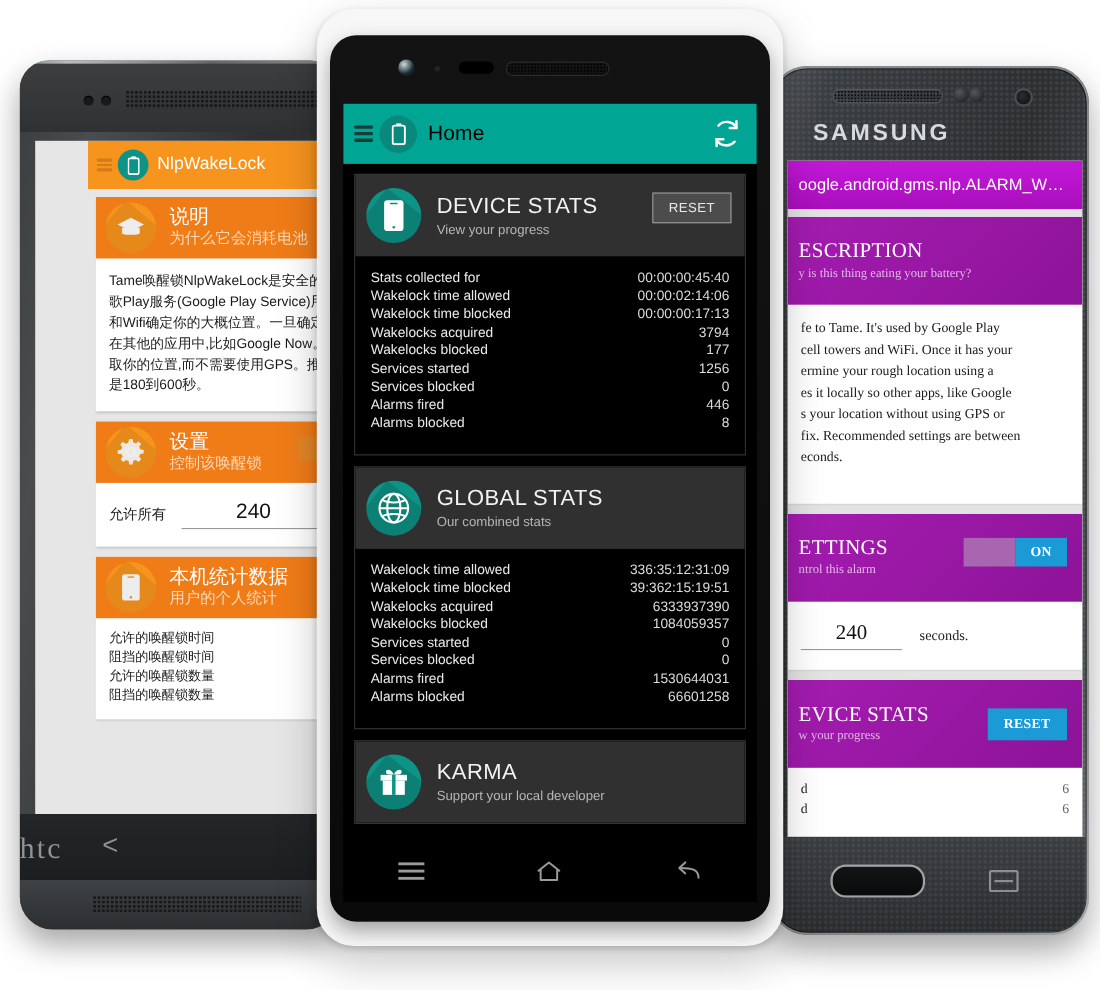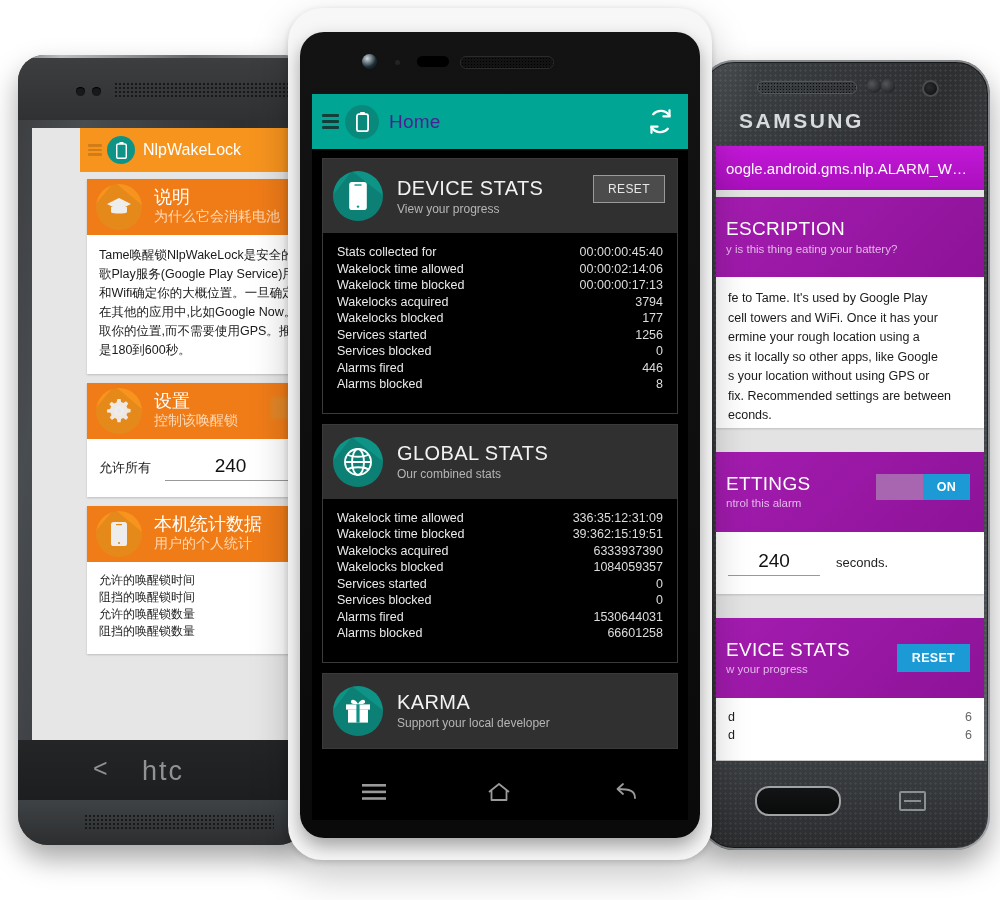--- a/index.html
+++ b/index.html
@@ -41,23 +41,23 @@
   #htc .screen{
     position:absolute;left:14px;top:73px;width:262px;height:612px;
     background:#e6e6e6;overflow:hidden;padding-left:48px;
   }
   #htc .botbez{
     position:absolute;left:0;top:685px;right:0;height:60px;
     background:linear-gradient(180deg,#232527,#1c1e20);
   }
   #htc .htc-back{position:absolute;left:75px;top:16px;font-size:25px;color:#8d9194;
     line-height:1;font-family:"Liberation Sans",sans-serif;}
-  #htc .htc-logo{position:absolute;left:0;right:0;top:16px;text-align:center;
+  #htc .htc-logo{position:absolute;left:0;right:0;top:16px;text-align:left;
     font-size:27px;letter-spacing:2px;color:#8f9395;
-    font-family:Liberation Sans, sans-serif;text-transform:lowercase;}
+    font-family:Liberation Serif, serif;text-transform:lowercase;}
   #htc .chin{position:absolute;left:0;top:745px;right:0;bottom:0;
     background:linear-gradient(180deg,#3f4244,#2c2e30);}
   #htc .chin .spk{
     position:absolute;left:66px;top:14px;width:190px;height:16px;border-radius:3px;
     background:radial-gradient(circle,#131415 40%,transparent 41%);background-size:4px 4px;opacity:.85;}
 
   
   #samsung{
     left:700px; top:60px; width:290px; height:790px;
     border-radius:34px;
@@ -122,21 +122,21 @@
     display:flex;align-items:center;justify-content:space-around;}
   #nexus .navbar .nv{color:#9a9a9a;}
 
   
   .nx-appbar{height:55px;background:#00a693;display:flex;align-items:center;padding:0 10px;
     position:relative;}
   .nx-appbar .hamb{width:17px;display:flex;flex-direction:column;gap:3px;margin-right:6px;}
   .nx-appbar .hamb i{display:block;height:3px;background:#1b1b1b;border-radius:1px;opacity:.75;}
   .nx-appbar .logo{width:34px;height:34px;border-radius:50%;background:#08897b;
     display:flex;align-items:center;justify-content:center;margin-right:10px;position:relative;}
-  .nx-appbar .title{font-size:19px;color:#4c1d95;font-weight:normal;letter-spacing:.2px;}
+  .nx-appbar .title{font-size:19px;color:#000000;font-weight:normal;letter-spacing:.2px;}
   .nx-appbar .refresh{position:absolute;right:14px;top:14px;}
   .nx-body{background:#000;height:615px;padding:9px 10px 0;box-sizing:border-box;}
   .nx-card{background:#000;border:1px solid #3a3a3a;margin-bottom:10px;overflow:hidden;}
   .nx-card .hdr{background:#303030;display:flex;align-items:center;padding:12px 10px;position:relative;}
   .nx-card .circ{width:50px;height:50px;border-radius:50%;background:#0e9486;flex:0 0 auto;
     display:flex;align-items:center;justify-content:center;margin-right:14px;position:relative;overflow:hidden;}
   .nx-card .circ:before{content:"";position:absolute;left:-6px;top:12px;width:60px;height:60px;
     background:rgba(0,0,0,.13);transform:rotate(38deg);}
   .nx-card .htxt{display:flex;flex-direction:column;}
   .nx-card .h1{font-size:20px;color:#f2f2f2;letter-spacing:.4px;line-height:1.1;}
@@ -172,32 +172,32 @@
   .ht-input{flex:1;border-bottom:1px solid #999;text-align:center;font-size:19px;color:#111;padding-bottom:3px;}
   .ht-rows{padding:10px 12px 14px;}
   .ht-row{display:flex;justify-content:space-between;font-size:12px;color:#1d1d1d;line-height:17px;}
   .ht-row .v{color:#666;}
 
   
   .sg-appbar{height:44px;background:#b315c6;display:flex;align-items:center;padding:0 10px;
     background:linear-gradient(180deg,#c318d8,#a90fbc);}
   .sg-appbar .title{font-size:15px;color:#fff;white-space:nowrap;text-align:center;}
   .sg-body{background:#e3e3e3;height:571px;padding:7px 0 0 0;box-sizing:border-box;overflow:hidden;}
-  .sg-card{background:#fff;margin-bottom:24px;overflow:hidden;box-shadow:0 1px 2px rgba(0,0,0,.16);}
+  .sg-card{background:#fff;margin-bottom:9px;overflow:hidden;box-shadow:0 1px 2px rgba(0,0,0,.16);font-family:Liberation Serif, serif;}
   .sg-hdr{background:#92169c;display:flex;align-items:center;padding:14px 10px;position:relative;height:80px;box-sizing:border-box;
     background:linear-gradient(135deg,#a41cb0,#8d1398);}
   .sg-hdr .h1{font-size:19px;color:#fff;letter-spacing:.3px;line-height:1.1;}
   .sg-hdr .h2{font-size:11.5px;color:#e4b8ea;margin-top:3px;}
   .sg-hdr .switch{position:absolute;right:14px;top:22px;width:94px;height:26px;display:flex;}
   .sg-hdr .switch .off{flex:1;background:#a866b0;}
   .sg-hdr .switch .on{flex:1;background:#1b9ad6;color:#fff;font-size:12.5px;
     display:flex;align-items:center;justify-content:center;font-weight:bold;letter-spacing:.3px;}
   .sg-hdr .reset{position:absolute;right:14px;top:26px;background:#1b9ad6;color:#fff;font-size:12.5px;
     padding:7px 15px;font-weight:bold;letter-spacing:.3px;}
-  .sg-para{padding:12px 12px 2px;font-size:12.5px;line-height:19.5px;color:#1a1a1a;white-space:nowrap;}
+  .sg-para{padding:12px 12px 32px;font-size:12.5px;line-height:19.5px;color:#1a1a1a;white-space:nowrap;}
   .sg-input-row{padding:18px 12px;display:flex;align-items:center;gap:16px;font-size:13px;color:#222;}
   .sg-input{width:92px;border-bottom:1px solid #999;text-align:center;font-size:19px;color:#111;padding-bottom:3px;}
   .sg-rows{padding:10px 12px 16px;}
   .sg-row{display:flex;justify-content:space-between;font-size:12.5px;color:#1d1d1d;line-height:18px;}
   .sg-row .v{color:#666;}
 
   svg{display:block;}
 </style>
 </head>
 <body>

